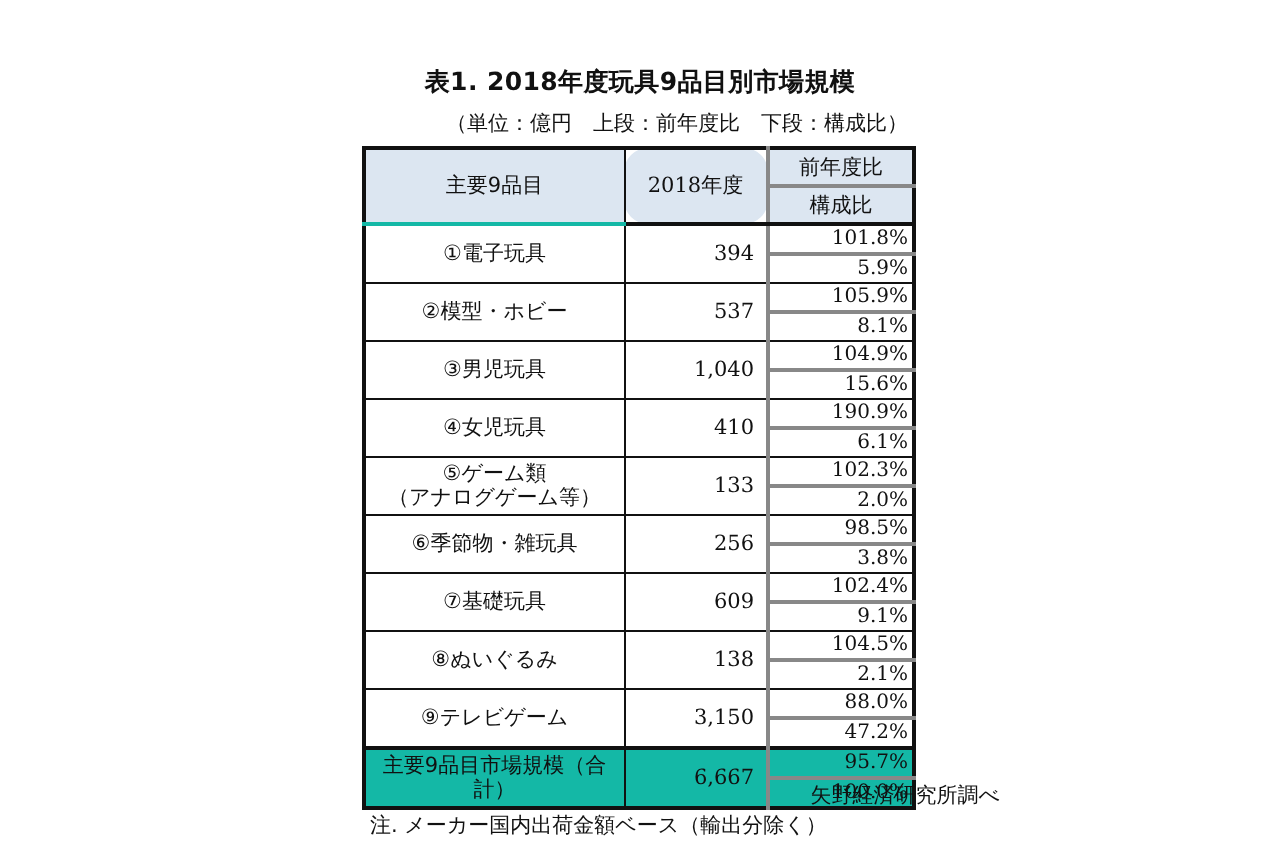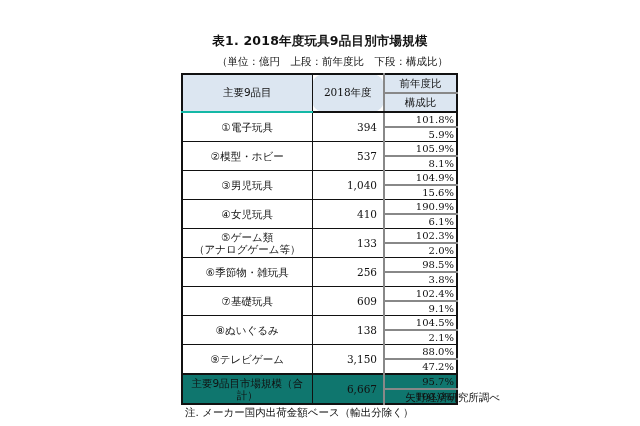--- a/index.html
+++ b/index.html
@@ -1,38 +1,38 @@
 <!DOCTYPE html>
 <html><head>
 <meta charset="utf-8">
 <style>
   html, body { margin:0; padding:0; background:#ffffff; }
   body { width:640px; height:426px; position:relative; overflow:hidden;
          font-family:"DejaVu Sans", sans-serif; color:#111; }
   .title { position:absolute; top:33px; left:0; width:640px; text-align:center;
            font-size:12.5px; font-weight:bold; letter-spacing:0.2px; }
-  .unit { position:absolute; top:55px; left:205px; width:255px; text-align:center;
+  .unit { position:absolute; top:55px; left:223px; width:255px; text-align:left;
           font-size:10.5px; white-space:nowrap; }
   table.main { position:absolute; left:181px; top:73px; width:275px;
           border-collapse:collapse; border:2px solid #111; table-layout:fixed; }
   table.main td, table.main th { padding:0; }
   col.c1 { width:130px; } col.c2 { width:72px; } col.c3 { width:73px; }
   .hdr td { background:#dce6f1; font-size:10.5px; font-weight:normal; text-align:center; }
   .hdr .h1 { border-right:1px solid #111; border-bottom:2px solid #14b8a6; height:36px; }
   .hdr .h2 { border-right:2px solid #888; border-bottom:2px solid #111; font-family:"DejaVu Serif", serif;border-radius:12px; }
   .hdr .h3a { border-bottom:2px solid #888; height:17px; }
   .hdr .h3b { border-bottom:2px solid #111; height:17px;margin-top:19px; }
   .item { text-align:center; font-size:10.5px; border-right:1px solid #111; border-bottom:1px solid #111; line-height:12px; }
   .val { text-align:right; padding-right:6px !important; font-family:"DejaVu Serif", serif; font-size:10.5px;
          border-right:2px solid #888; border-bottom:1px solid #111;margin-left:35px; }
   .pct { text-align:right; padding-right:2px !important; font-family:"DejaVu Serif", serif; font-size:10px;
          height:13px; line-height:13px;margin-left:10px; }
   .pct.top { border-bottom:2px solid #888; }
   .pct.bot { border-bottom:1px solid #111; }
-  .total td { background:#0f766e; }
+  .total td { background:#14b8a6; }
   .total .item { border-top:2px solid #111; font-size:10.5px; }
   .total .val { border-top:2px solid #111; }
   .total .pct.top { border-top:2px solid #111; }
   .source { position:absolute; top:391px; left:181px; width:319px; text-align:right; font-size:10.5px; }
   .note { position:absolute; top:406px; left:185px; font-size:10.5px; white-space:nowrap; }
 </style>
 </head>
 <body>
 
 <div class="title">表1. 2018年度玩具9品目別市場規模</div>

